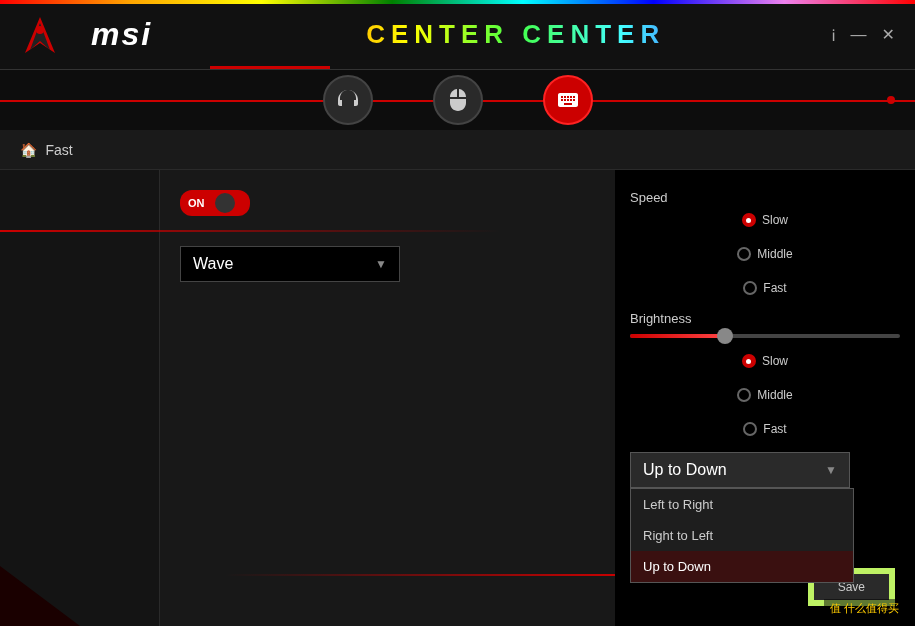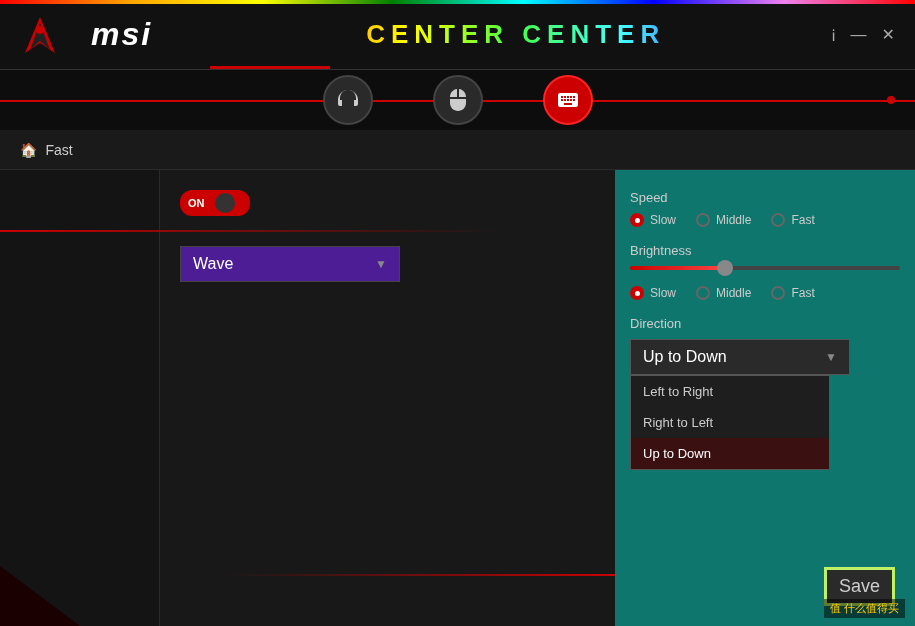--- a/index.html
+++ b/index.html
@@ -232,21 +232,21 @@
 
     
     .wave-dropdown-container {
       position: relative;
       margin-top: 30px;
     }
 
     .wave-dropdown {
       width: 220px;
       height: 36px;
-      background: #4c1d95;
+      background: #000000;
       border: 1px solid #444;
       color: white;
       display: flex;
       align-items: center;
       justify-content: space-between;
       padding: 0 12px;
       cursor: pointer;
     }
 
     
@@ -258,39 +258,40 @@
 
     .red-line-h2 {
       position: absolute;
       height: 2px;
       background: linear-gradient(to left, #cc0000, transparent);
     }
 
     
     .right-panel {
       width: 300px;
-      background: #0f766e;
+      background: #000000;
       padding: 20px 15px;
       position: relative;
     }
 
     .setting-section {
       margin-bottom: 16px;
     }
 
     .setting-label {
       color: #ccc;
       font-size: 13px;
       margin-bottom: 8px;
     }
 
     .radio-group {
       display: flex;
       align-items: center;
       gap: 20px;
+      flex-direction: column;
     }
 
     .radio-item {
       display: flex;
       align-items: center;
       gap: 6px;
       cursor: pointer;
     }
 
     .radio-dot {
@@ -366,21 +367,21 @@
       display: flex;
       align-items: center;
       justify-content: space-between;
       padding: 0 12px;
       cursor: pointer;
       margin-top: 6px;
     }
 
     
     .direction-menu {
-      width: 200px;
+      width: 224px;
       background: #1e1e1e;
       border: 1px solid #555;
       position: absolute;
       z-index: 100;
       top: 100%;
       left: 0;
     }
 
     .direction-menu-item {
       padding: 8px 12px;
@@ -397,24 +398,24 @@
     
     .save-area {
       position: absolute;
       bottom: 20px;
       right: 20px;
     }
 
     .save-btn {
       background: #2a2a2a;
       color: #ccc;
-      border: 3px solid #bef264;
-      padding: 6px 12px;
-      cursor: pointer;
-      font-size: 18px;
+      border: 6px solid #bef264;
+      padding: 6px 24px;
+      cursor: pointer;
+      font-size: 12px;
     }
 
     .chevron-down {
       font-size: 12px;
       color: #888;
     }
 
     
     .nav-red-dot {
       position: absolute;
@@ -577,21 +578,20 @@
           <span class="radio-text">Middle</span>
         </div>
         <div class="radio-item">
           <div class="radio-dot"></div>
           <span class="radio-text">Fast</span>
         </div>
       </div>
     </div>
 
     <div class="setting-section direction-section">
-      <div class="setting-label">Direction</div>
 
       <div class="direction-dropdown">
         <span>Up to Down</span>
         <span class="chevron-down">▼</span>
       </div>
 
       <div class="direction-menu">
         <div class="direction-menu-item">Left to Right</div>
         <div class="direction-menu-item">Right to Left</div>
         <div class="direction-menu-item selected">Up to Down</div>

